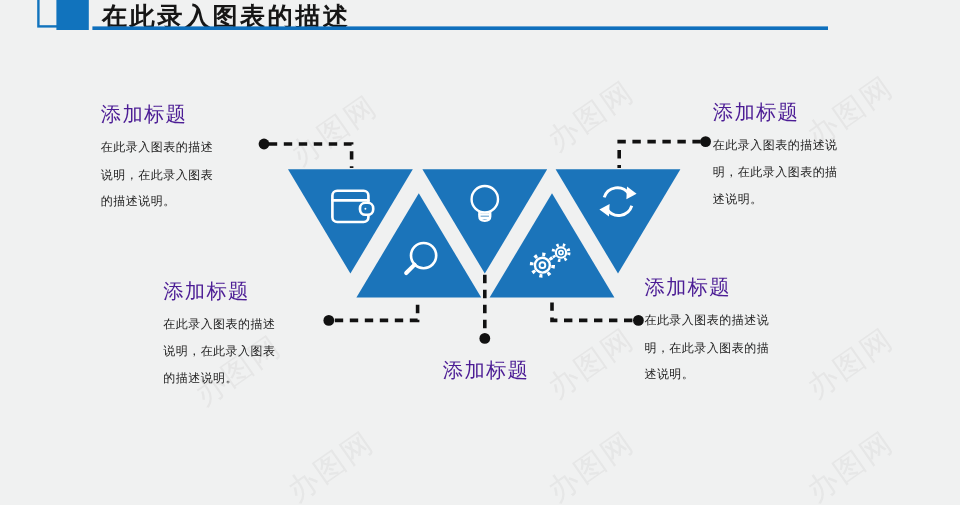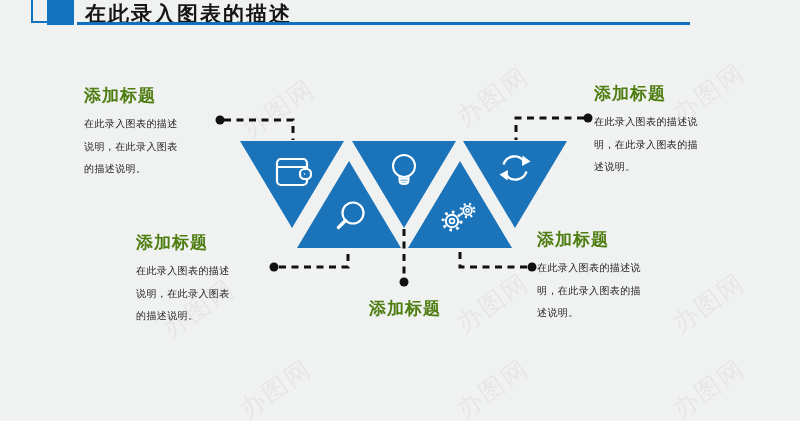--- a/index.html
+++ b/index.html
@@ -20,21 +20,21 @@
 
   
   .tri{position:absolute;width:104px;height:88px;}
   .tri svg{display:block;width:104px;height:88px;overflow:visible;}
 
   
   .connectors{position:absolute;left:0;top:0;width:800px;height:421px;pointer-events:none;}
 
   
   .callout{position:absolute;color:#111;}
-  .callout-title{font-size:17px;font-weight:bold;color:#4d7c0f;margin:0 0 6px 0;letter-spacing:1px;white-space:nowrap;}
+  .callout-title{font-size:17px;font-weight:normal;color:#4c1d95;margin:0 0 6px 0;letter-spacing:1px;white-space:nowrap;}
   .callout-body{font-size:10px;line-height:22.5px;color:#222;letter-spacing:.4px;white-space:pre-line;margin:0;}
   .co-tl{left:84px;top:84px;width:160px;}
   .co-tr{left:594px;top:82px;width:165px;}
   .co-bl{left:136px;top:231px;width:160px;}
   .co-br{left:537px;top:228px;width:165px;}
   .co-bc{left:369px;top:297px;}
   .co-bc .callout-title{margin:0;}
 </style>
 </head>
 <body>

